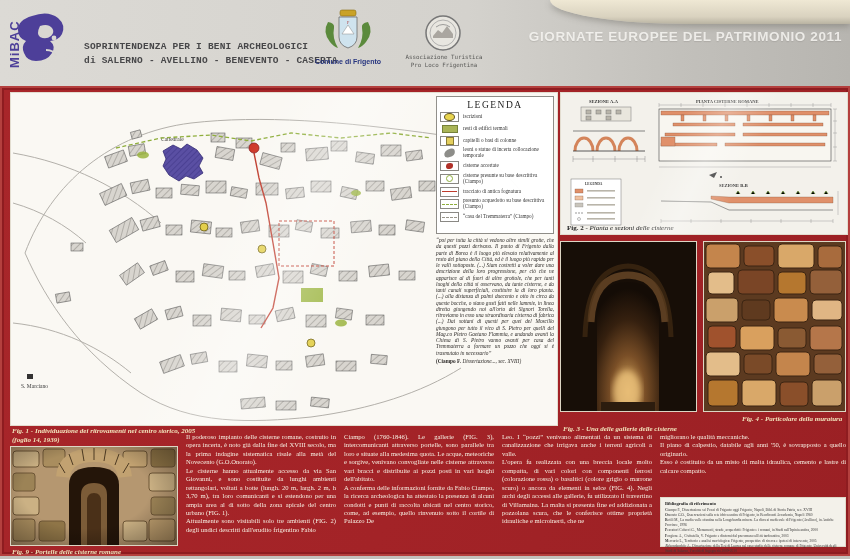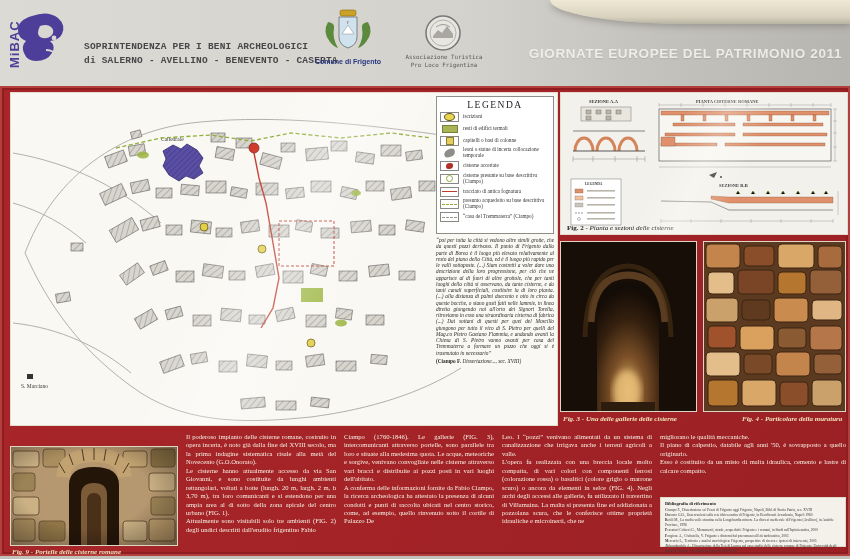--- a/index.html
+++ b/index.html
@@ -15,21 +15,21 @@
          color:#474749;font-size:9.5px;line-height:1.45;font-weight:600;letter-spacing:.2px;}
   .crest{position:absolute;left:322px;top:8px;width:52px;height:48px;}
   .crest-label{position:absolute;left:296px;top:58px;width:104px;text-align:center;
          font-family:"Liberation Sans",sans-serif;font-size:7px;font-weight:bold;color:#27357f;}
   .seal{position:absolute;left:424px;top:14px;width:38px;height:38px;}
   .seal-label{position:absolute;left:396px;top:54px;width:96px;text-align:center;
          font-family:"DejaVu Sans Mono",monospace;font-size:5.8px;color:#5a5a58;line-height:1.35;}
   .event{position:absolute;right:8px;top:28px;
          font-family:"Liberation Sans",sans-serif;font-weight:bold;
          font-size:13.5px;line-height:1.3;color:rgba(250,249,245,.82);
-         letter-spacing:.6px;text-shadow:0 1px 1px rgba(120,115,110,.25);margin-top:17px;}
+         letter-spacing:.6px;text-shadow:0 1px 1px rgba(120,115,110,.25);}
   .curl{position:absolute;right:0;top:0;width:300px;height:24px;
         background:linear-gradient(to bottom,#efe8d4,#d9d2bf 70%,#b9b3a2);
         border-radius:0 0 0 140px / 0 0 0 24px;
         box-shadow:0 3px 6px rgba(90,85,78,.35);}
   
   .board{position:absolute;left:0;top:86px;width:850px;height:470px;
          background:linear-gradient(115deg,#a8262a 0%,#a32327 55%,#9a2024 100%);
          box-shadow:inset 0 0 0 2px #b4403e, inset 0 0 0 4px #8e1c20;}
   .panel{position:absolute;background:#faf8f3;border:1px solid #e3ddd0;}
   
@@ -62,21 +62,21 @@
   .fig2-cap i{font-style:italic;}
   .glare{position:absolute;inset:0;pointer-events:none;
          background:linear-gradient(115deg,transparent 38%,rgba(255,255,255,.30) 50%,transparent 63%);}
   
   .photo{position:absolute;border:1px solid #ddd6c4;box-sizing:border-box;}
   .fig3{left:560px;top:155px;width:137px;height:171px;background:#150d07;}
   .fig4{left:703px;top:155px;width:143px;height:171px;background:#6e4526;}
   .fig5{left:10px;top:360px;width:168px;height:100px;background:#b59770;}
   .cap{position:absolute;font-style:italic;font-weight:bold;color:#f1e3bb;font-size:7px;line-height:1.3;}
   .cap1{left:12px;top:341px;}
-  .cap3{left:563px;top:329px;}
+  .cap3{left:563px;top:339px;}
   .cap4{left:742px;top:329px;}
   .cap5{left:12px;top:462px;}
   
   .col{position:absolute;top:347px;color:#f6efe2;font-size:6.6px;line-height:1.28;text-align:justify;}
   .col p{margin:0;}
   .col1{left:186px;width:150px;}
   .col2{left:344px;width:150px;}
   .col3{left:502px;width:150px;}
   .col4{left:660px;width:186px;}
   .biblio{position:absolute;left:660px;top:411px;width:186px;height:50px;
@@ -323,20 +323,24 @@
       
       <div class="quote">
         <p>“poi per tutta la città  si vedono altre simili grotte, che da questi pozzi derivano. Il punto di Frigento dalla parte di Borea è il luogo più elevato relativamente al resto del piano della Città, ed è il luogo più rapido per le valli sottoposte. (...) Siam costretti a voler dare una descrizione della loro progressione, per ciò che ne apparisce al di fuori di altre grottole, che per tanti luoghi della città si osservano, da tante cisterne, e da tanti canali superficiali, costituire la di loro pianta. (...) alla distanza di palmi duecento e otto in circa da queste bocche, o siano gusti fatti nelle lammie, in linea diretta giungendo noi all'orto dei Signori Torella, ritroviamo in esso una straordinaria cisterna di fabrica (...) Dai sottani di questi per quei del Moscillo  giungono per tutto il vico di S. Pietro per quelli del Mag.co Pietro Gaetano Flammia, e andando avanti la Chiesa di S. Pietro vanno avanti per casa del Tremmaterra a formare un pozzo che oggi si è trasmutato in necessario”</p>
         <p class="attr">
           <b>(Ciampo F.</b><span> Dissertazione..., sec. XVIII)</span>
         </p>
       </div>
       <div class="glare"></div>
     </div>
 
+    <div class="cap cap1">
+      <div>Fig. 1 - Individuazione dei ritrovamenti nel centro storico, 2005</div>
+      <div>(foglio 14, 1939)</div>
+    </div>
 
     <div class="panel fig2">
       <svg width="284" height="139" viewBox="0 0 284 139">
         <text x="28" y="10" font-size="4.5" font-weight="bold" fill="#333">SEZIONE A-A</text>
 
         <g stroke="#777" fill="#e9e6dd" stroke-width="0.5">
           <rect x="20" y="14" width="50" height="14"></rect>
           <rect x="25" y="17" width="5" height="4" fill="#b9b5aa"></rect>
             <rect x="35" y="17" width="5" height="4" fill="#b9b5aa"></rect>
           <rect x="45" y="17" width="5" height="4" fill="#b9b5aa"></rect>

